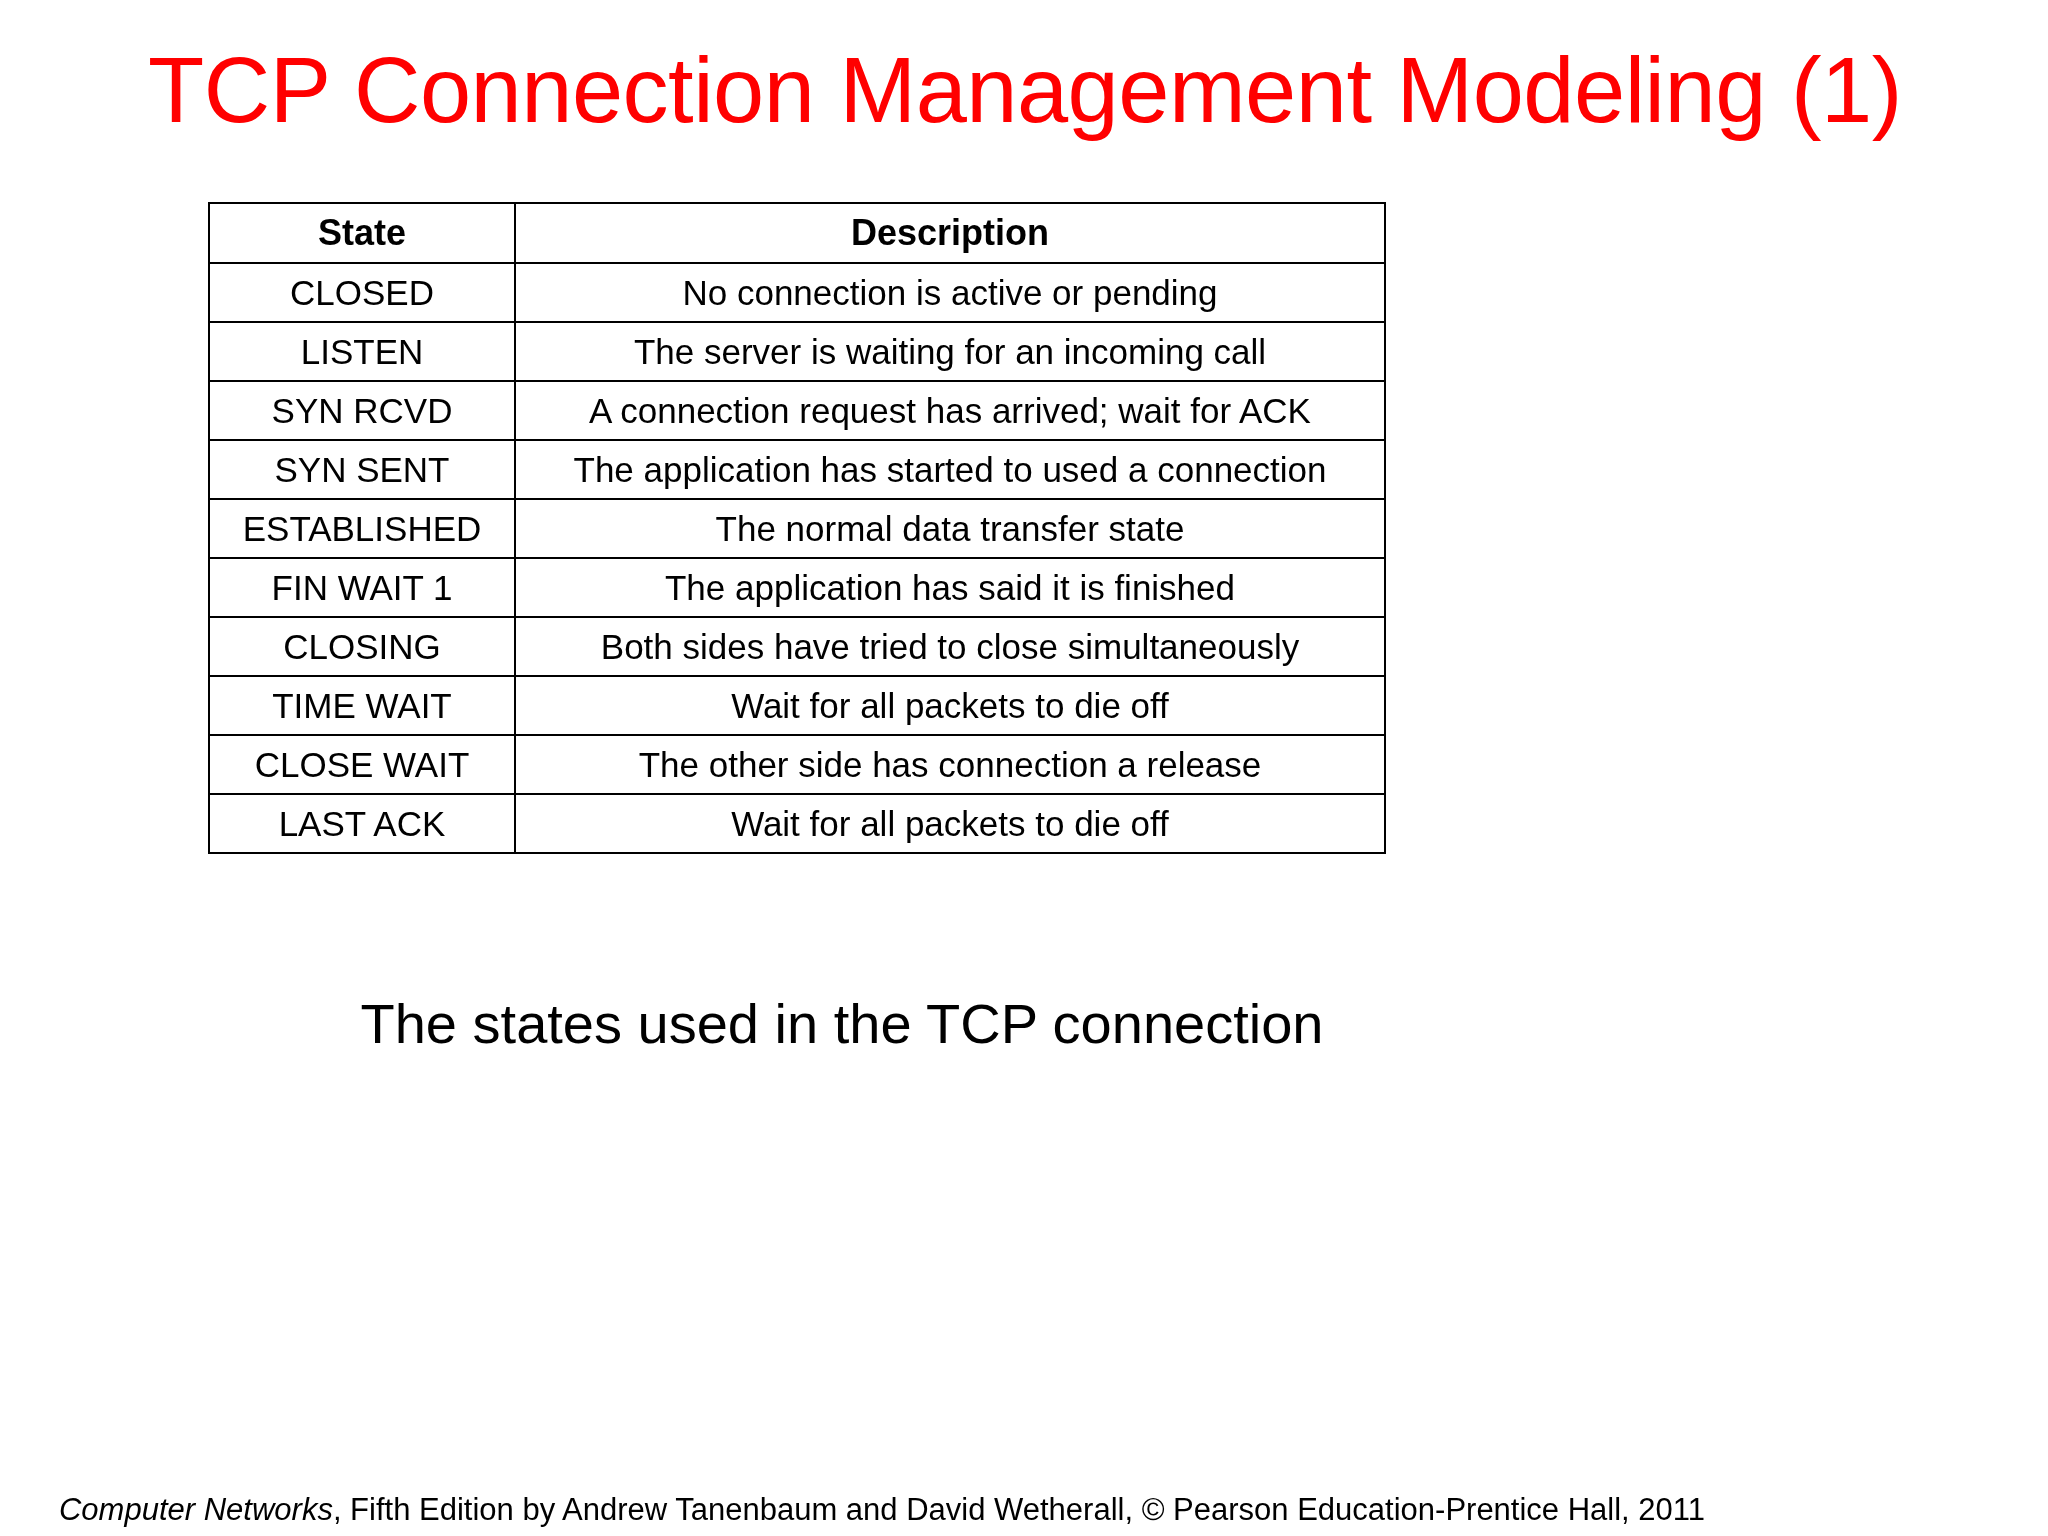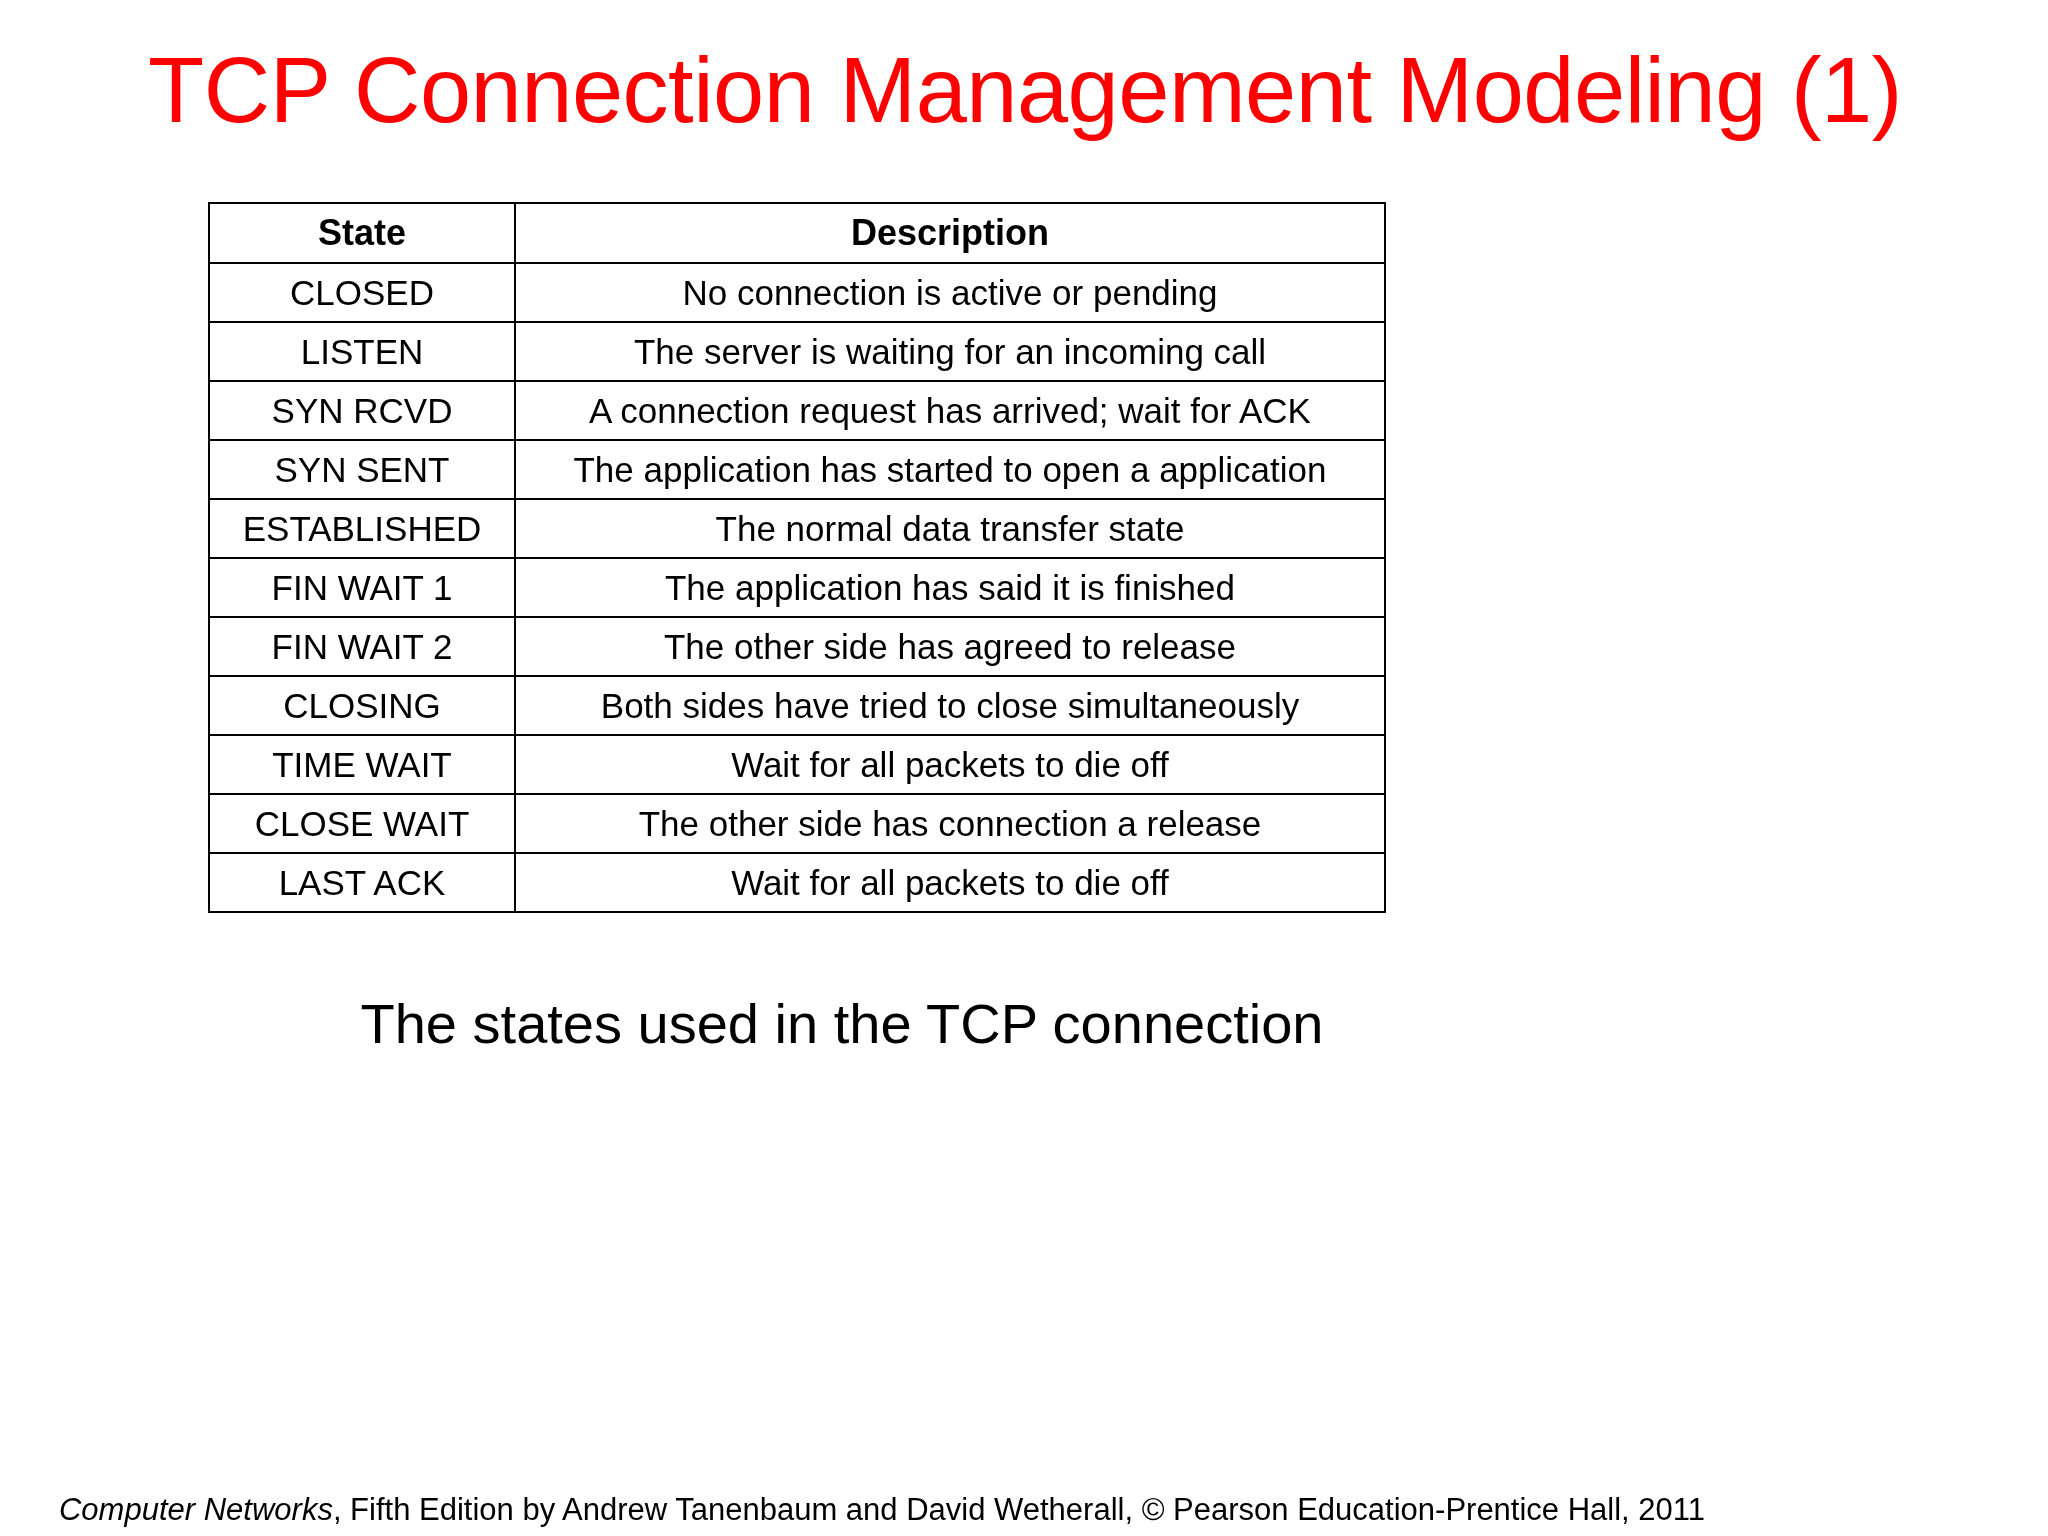--- a/index.html
+++ b/index.html
@@ -145,33 +145,29 @@
         <tr>
           <td class="state-cell">LISTEN</td>
           <td class="desc-cell">The server is waiting for an incoming call</td>
         </tr>
         <tr>
           <td class="state-cell">SYN RCVD</td>
           <td class="desc-cell">A connection request has arrived; wait for ACK</td>
         </tr>
         <tr>
           <td class="state-cell">SYN SENT</td>
-          <td class="desc-cell">The application has started to open a application</td>
+          <td class="desc-cell">The application has started to used a connection</td>
         </tr>
         <tr>
           <td class="state-cell">ESTABLISHED</td>
           <td class="desc-cell">The normal data transfer state</td>
         </tr>
         <tr>
           <td class="state-cell">FIN WAIT 1</td>
           <td class="desc-cell">The application has said it is finished</td>
-        </tr>
-        <tr>
-          <td class="state-cell">FIN WAIT 2</td>
-          <td class="desc-cell">The other side has agreed to release</td>
         </tr>
         <tr>
           <td class="state-cell">CLOSING</td>
           <td class="desc-cell">Both sides have tried to close simultaneously</td>
         </tr>
         <tr>
           <td class="state-cell">TIME WAIT</td>
           <td class="desc-cell">Wait for all packets to die off</td>
         </tr>
         <tr>

